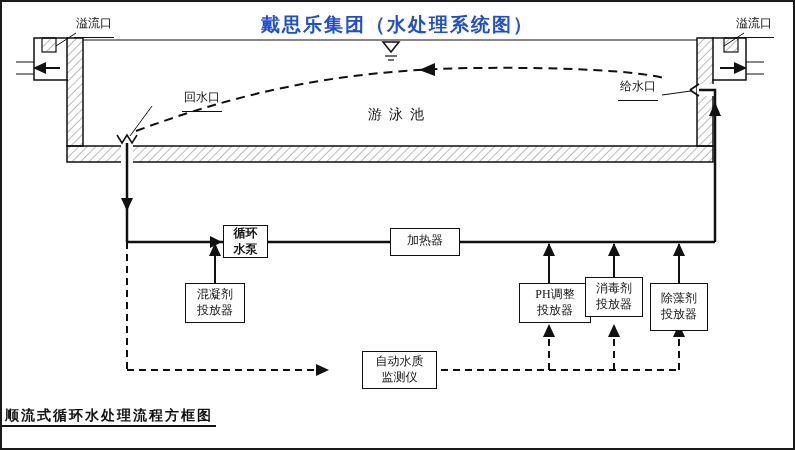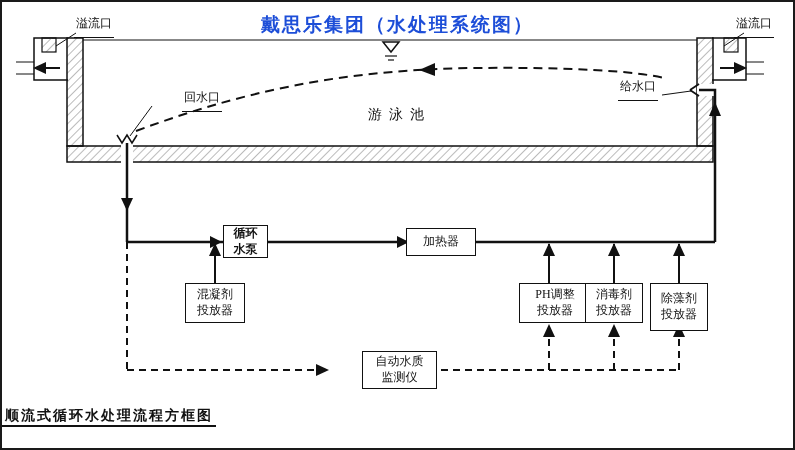--- a/index.html
+++ b/index.html
@@ -146,26 +146,26 @@
 
   <div class="port-label" style="left:72px;top:14px;">溢流口</div>
   <div class="port-label" style="left:732px;top:14px;">溢流口</div>
   <div class="port-label" style="left:148px;top:88px;margin-left:32px;">回水口</div>
   <div class="port-label" style="left:616px;top:77px;">给水口</div>
 
   <div class="pool-name">游泳池</div>
 
   <div class="box bold" style="left:221px;top:223px;width:45px;height:33px;">循环
 水泵</div>
-  <div class="box" style="left:404px;top:226px;width:70px;height:28px;">加热器</div>
+  <div class="box" style="left:388px;top:226px;width:70px;height:28px;font-family:Liberation Mono, monospace;">加热器</div>
   <div class="box" style="left:183px;top:281px;width:60px;height:40px;">混凝剂
 投放器</div>
   <div class="box" style="left:517px;top:281px;width:72px;height:40px;">PH调整
 投放器</div>
-  <div class="box" style="left:583px;top:281px;width:58px;height:40px;text-align:right;">消毒剂
+  <div class="box" style="left:583px;top:275px;width:58px;height:40px;text-align:right;">消毒剂
 投放器</div>
   <div class="box" style="left:648px;top:281px;width:58px;height:48px;">除藻剂
 投放器</div>
   <div class="box" style="left:328px;top:349px;width:75px;height:38px;margin-left:32px;">自动水质
 监测仪</div>
 
   <div class="footer">
     <span>顺流式循环水处理流程方框图</span>
   </div>
 

